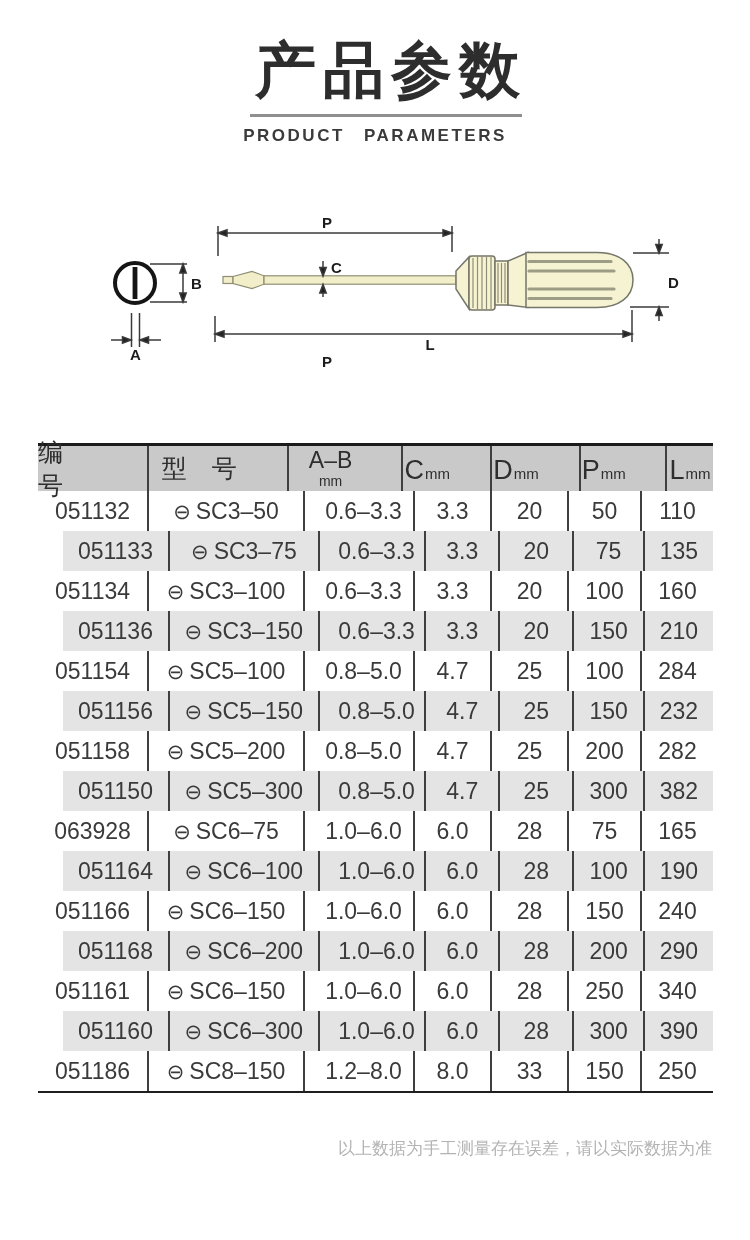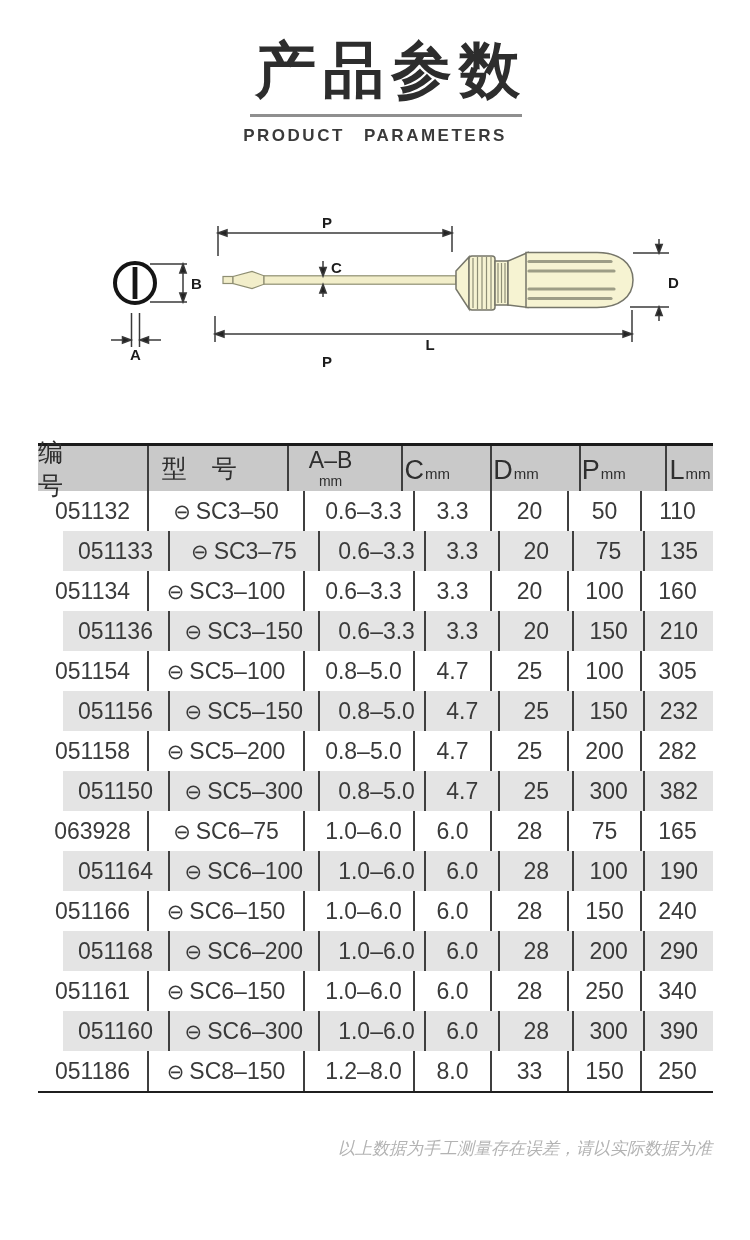--- a/index.html
+++ b/index.html
@@ -30,21 +30,21 @@
   .hcn{font-size:25px;color:#2e2e2e;}
   .hab{flex-direction:column;line-height:1;}
   .hab .abt{font-size:23px;color:#2e2e2e;}
   .hab .abs{font-size:14px;color:#2e2e2e;margin-top:2px;}
   .hlm{align-items:flex-end;padding-bottom:9px;}
   .hlm .hl{font-size:27px;line-height:0.85;color:#2e2e2e;}
   .hlm .hs{font-size:15px;color:#2e2e2e;margin-left:1px;}
   .mico{font-size:21px;margin-right:5px;line-height:1;}
 
   
-  .footnote{position:absolute;top:1137px;right:38px;font-size:17px;color:#b3b3b3;font-style:italic;}
+  .footnote{position:absolute;top:1137px;right:38px;font-size:17px;color:#b3b3b3;}
 </style>
 </head>
 <body>
 
 <div class="title">产品参数</div>
 <div class="divider"></div>
 <div class="subtitle">PRODUCT PARAMETERS</div>
 
 <svg class="diagram" viewBox="70 198 620 178">
 
@@ -222,21 +222,21 @@
   <div class="trow">
     <div class="cell c1">051154</div>
     <div class="cell c2">
         <span class="mico">⊖</span>
         <span>SC5–100</span>
       </div>
     <div class="cell c3">0.8–5.0</div>
     <div class="cell c4">4.7</div>
     <div class="cell c5">25</div>
     <div class="cell c6">100</div>
-    <div class="cell c7">305</div>
+    <div class="cell c7">284</div>
   </div>
 
   <div class="trow striped">
     <div class="cell c1">051156</div>
     <div class="cell c2">
         <span class="mico">⊖</span>
         <span>SC5–150</span>
       </div>
     <div class="cell c3">0.8–5.0</div>
     <div class="cell c4">4.7</div>

